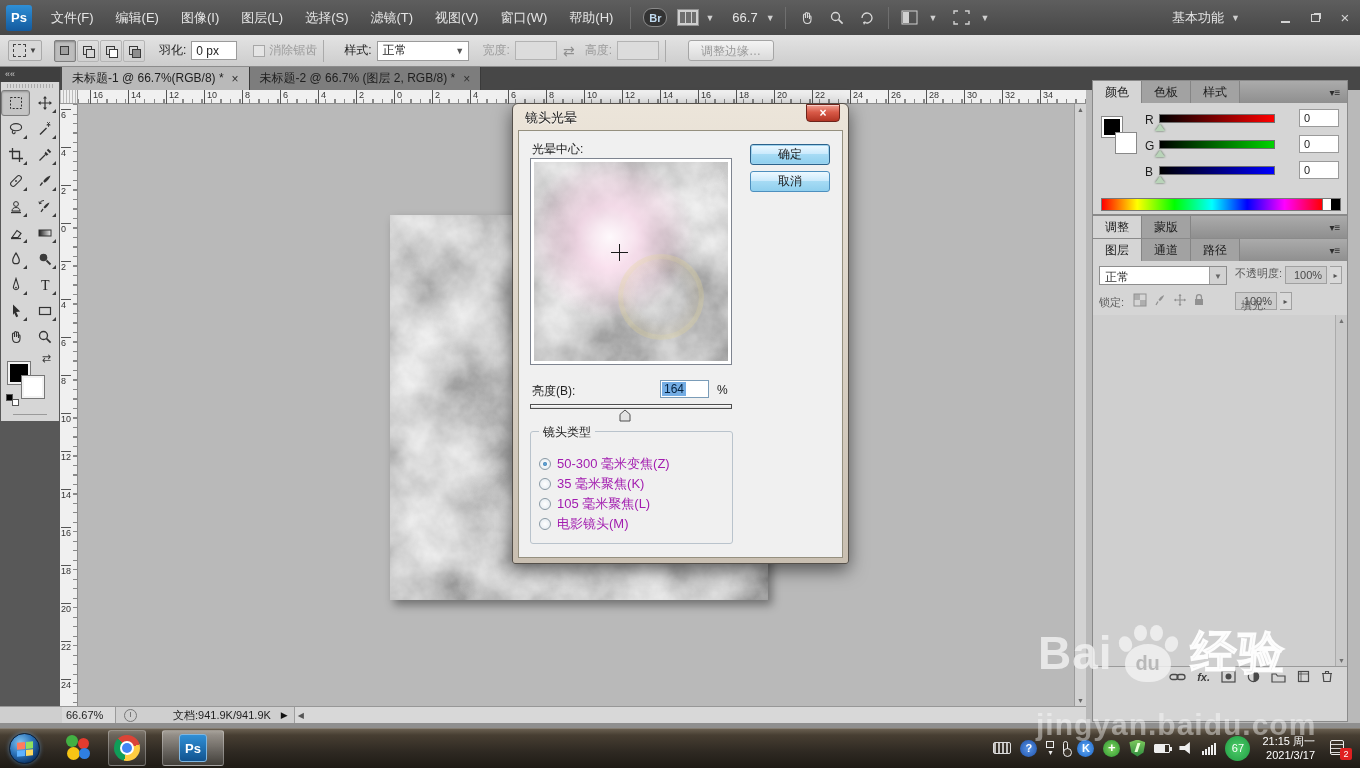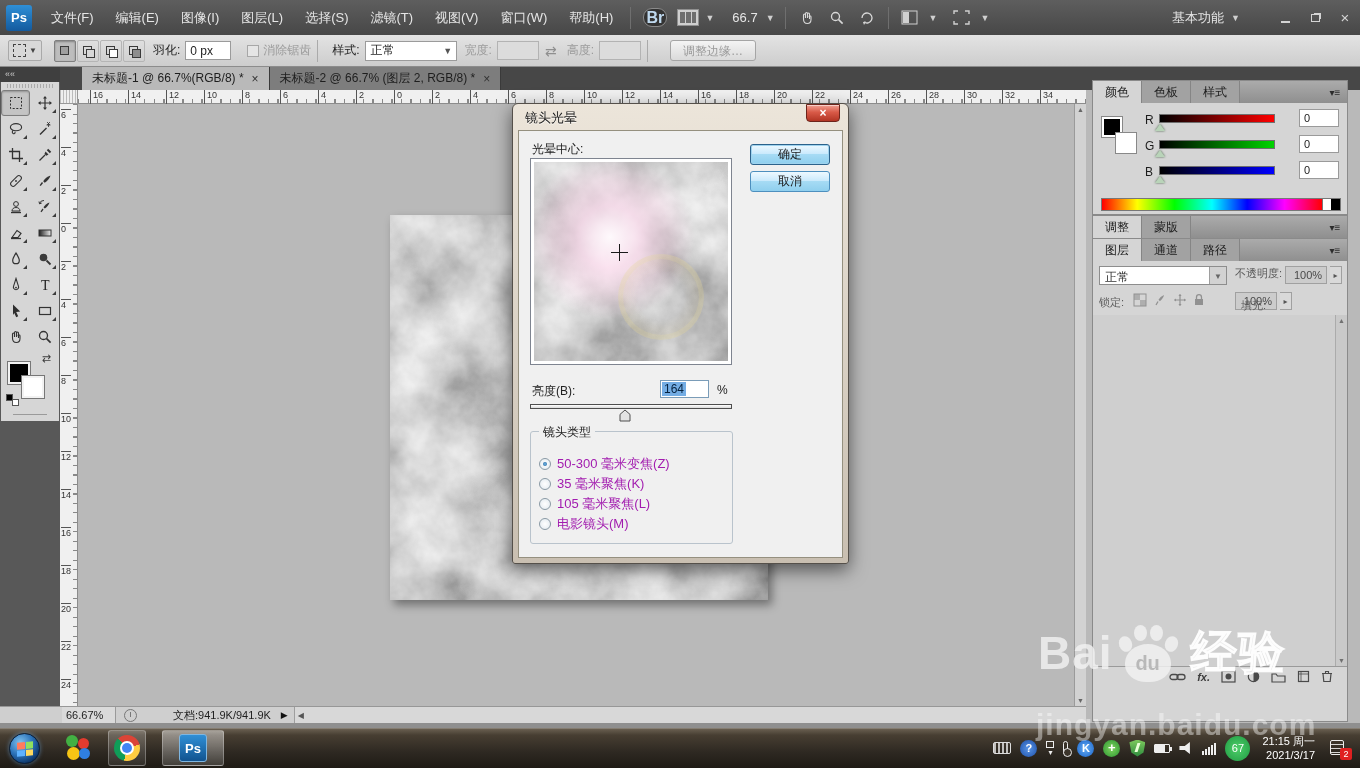--- a/index.html
+++ b/index.html
@@ -12,21 +12,21 @@
   
   .menubar { position:absolute; left:0; top:0; width:1360px; height:35px;
     background:linear-gradient(#5e5e5e,#474747); color:#e6e6e6;
     display:flex; align-items:center; font-size:13px; }
   .ps-logo { width:26px; height:26px; margin:0 8px 0 6px; background:linear-gradient(#2f8fd6,#135a9e);
     border-radius:3px; color:#fff; font-weight:bold; font-size:13px;
     display:flex; align-items:center; justify-content:center; }
   .menu-item { padding:0 11px; line-height:35px; cursor:default; }
   .vsep { width:1px; height:22px; background:#6f6f6f; margin:0 6px; }
   .br-badge { width:24px; height:19px; background:#333; border:1px solid #8a8a8a; border-radius:9px;
-    color:#bfd9ef; font-size:16px; font-weight:bold; display:flex; align-items:center; justify-content:center; margin:0 6px; }
+    color:#bfd9ef; font-size:11px; font-weight:bold; display:flex; align-items:center; justify-content:center; margin:0 6px; }
   .launcher { width:22px; height:17px; margin:0 2px 0 4px; background:#cfcfcf; border:1px solid #909090;
     display:grid; grid-template-columns:1fr 1fr 1fr; gap:1px; padding:2px; }
   .launcher span { background:#6e6e6e; }
   .caret { font-size:9px; color:#cfcfcf; margin:0 4px; }
   .zoom-val { margin:0 4px 0 14px; }
   .tb-ico { width:20px; height:20px; margin:0 5px; display:flex; align-items:center; justify-content:center; }
   .win-btns { margin-left:auto; display:flex; align-items:center; gap:0; }
   .workspace-sel { margin-right:26px; display:flex; align-items:center; }
   .wbtn { width:30px; height:22px; display:flex; align-items:center; justify-content:center; color:#d4d4d4; font-size:12px; }
   .wbtn .bar { width:9px; height:2px; background:#d4d4d4; margin-top:8px; }
@@ -37,36 +37,36 @@
     display:flex; align-items:center; color:#1f1f1f; }
   .opt-preset { margin-left:8px; display:flex; align-items:center; gap:3px; padding:3px 4px; border:1px solid #a9a9a9; border-radius:2px; background:#d8d8d8; }
   .dash-sq { width:13px; height:13px; border:1px dashed #444; }
   .mode-group { display:flex; margin-left:12px; gap:1px; }
   .mode-btn { width:22px; height:22px; position:relative; border:1px solid #b5b5b5; border-radius:2px; background:transparent; }
   .mode-btn.pressed { background:#bdbdbd; border-color:#7f7f7f; box-shadow:inset 0 1px 2px rgba(0,0,0,.3); }
   .mode-btn i { position:absolute; width:9px; height:9px; border:1px solid #3a3a3a; }
   .mode-btn i.a { left:5px; top:5px; }
   .mode-btn i.b { left:8px; top:8px; background:#d8d8d8; }
   .mode-btn.pressed i.a { background:#9f9f9f; }
-  .opt-label { margin:0 5px 0 8px; }
+  .opt-label { margin:0 5px 0 14px; }
   .opt-label.dis, .chk-label.dis { color:#9b9b9b; }
   .opt-input { width:46px; height:19px; background:#fff; border:1px solid #9b9b9b; padding:2px 4px; font-size:12px; }
   .opt-input.dis { background:#dcdcdc; border-color:#b3b3b3; }
   .chk { width:12px; height:12px; border:1px solid #a7a7a7; background:#e5e5e5; margin:0 4px 0 16px; }
   .opt-select { width:92px; height:20px; background:#fff; border:1px solid #9b9b9b; display:flex; align-items:center; }
   .opt-select .txt { flex:1; padding-left:5px; }
   .opt-select .arr { width:16px; text-align:center; font-size:9px; color:#555; }
   .swap-glyph { color:#8f8f8f; margin:0 6px; font-size:14px; }
   .refine-btn { margin-left:16px; padding:2px 12px; height:21px; border:1px solid #a5a5a5; border-radius:3px;
     background:linear-gradient(#f4f4f4,#dadada); color:#9a9a9a; font-size:12px; }
   
   .tabbar { position:absolute; left:0; top:67px; width:1360px; height:23px; background:#474747; display:flex; padding-left:62px; }
   .doctab { display:flex; align-items:center; gap:8px; padding:0 10px; font-size:12px; height:23px;
     background:#7d7d7d; color:#1e1e1e; border-right:1px solid #3a3a3a; }
-  .doctab.active { background:#b9b9b9;margin-left:20px; }
+  .doctab.active { background:#b9b9b9; }
   .tab-close { font-size:12px; color:#333; }
   
   .toolcol { position:absolute; left:0; top:67px; width:60px; height:639px; background:#585858; display:flex; flex-direction:column; }
   .tool-collapse { height:15px; background:#3f3f3f; color:#c9c9c9; font-size:9px; padding-left:5px; line-height:14px; }
   .tools-wrap { margin:0 1px; background:#d6d6d6; padding-bottom:4px; }
   .grip { height:8px; background:repeating-linear-gradient(90deg,#aaa 0 1px,transparent 1px 3px); margin:2px 6px; height:4px; }
   .tool-grid { display:grid; grid-template-columns:29px 29px; }
   .tool { width:29px; height:26px; display:flex; align-items:center; justify-content:center; position:relative; }
   .tool.sel { background:#c4c4c4; border:1px solid #7d7d7d; border-radius:3px; box-shadow:inset 0 1px 2px rgba(0,0,0,.25); }
   .tool.fly::after { content:""; position:absolute; right:3px; bottom:3px; border-left:4px solid transparent; border-bottom:4px solid #3c3c3c; }

